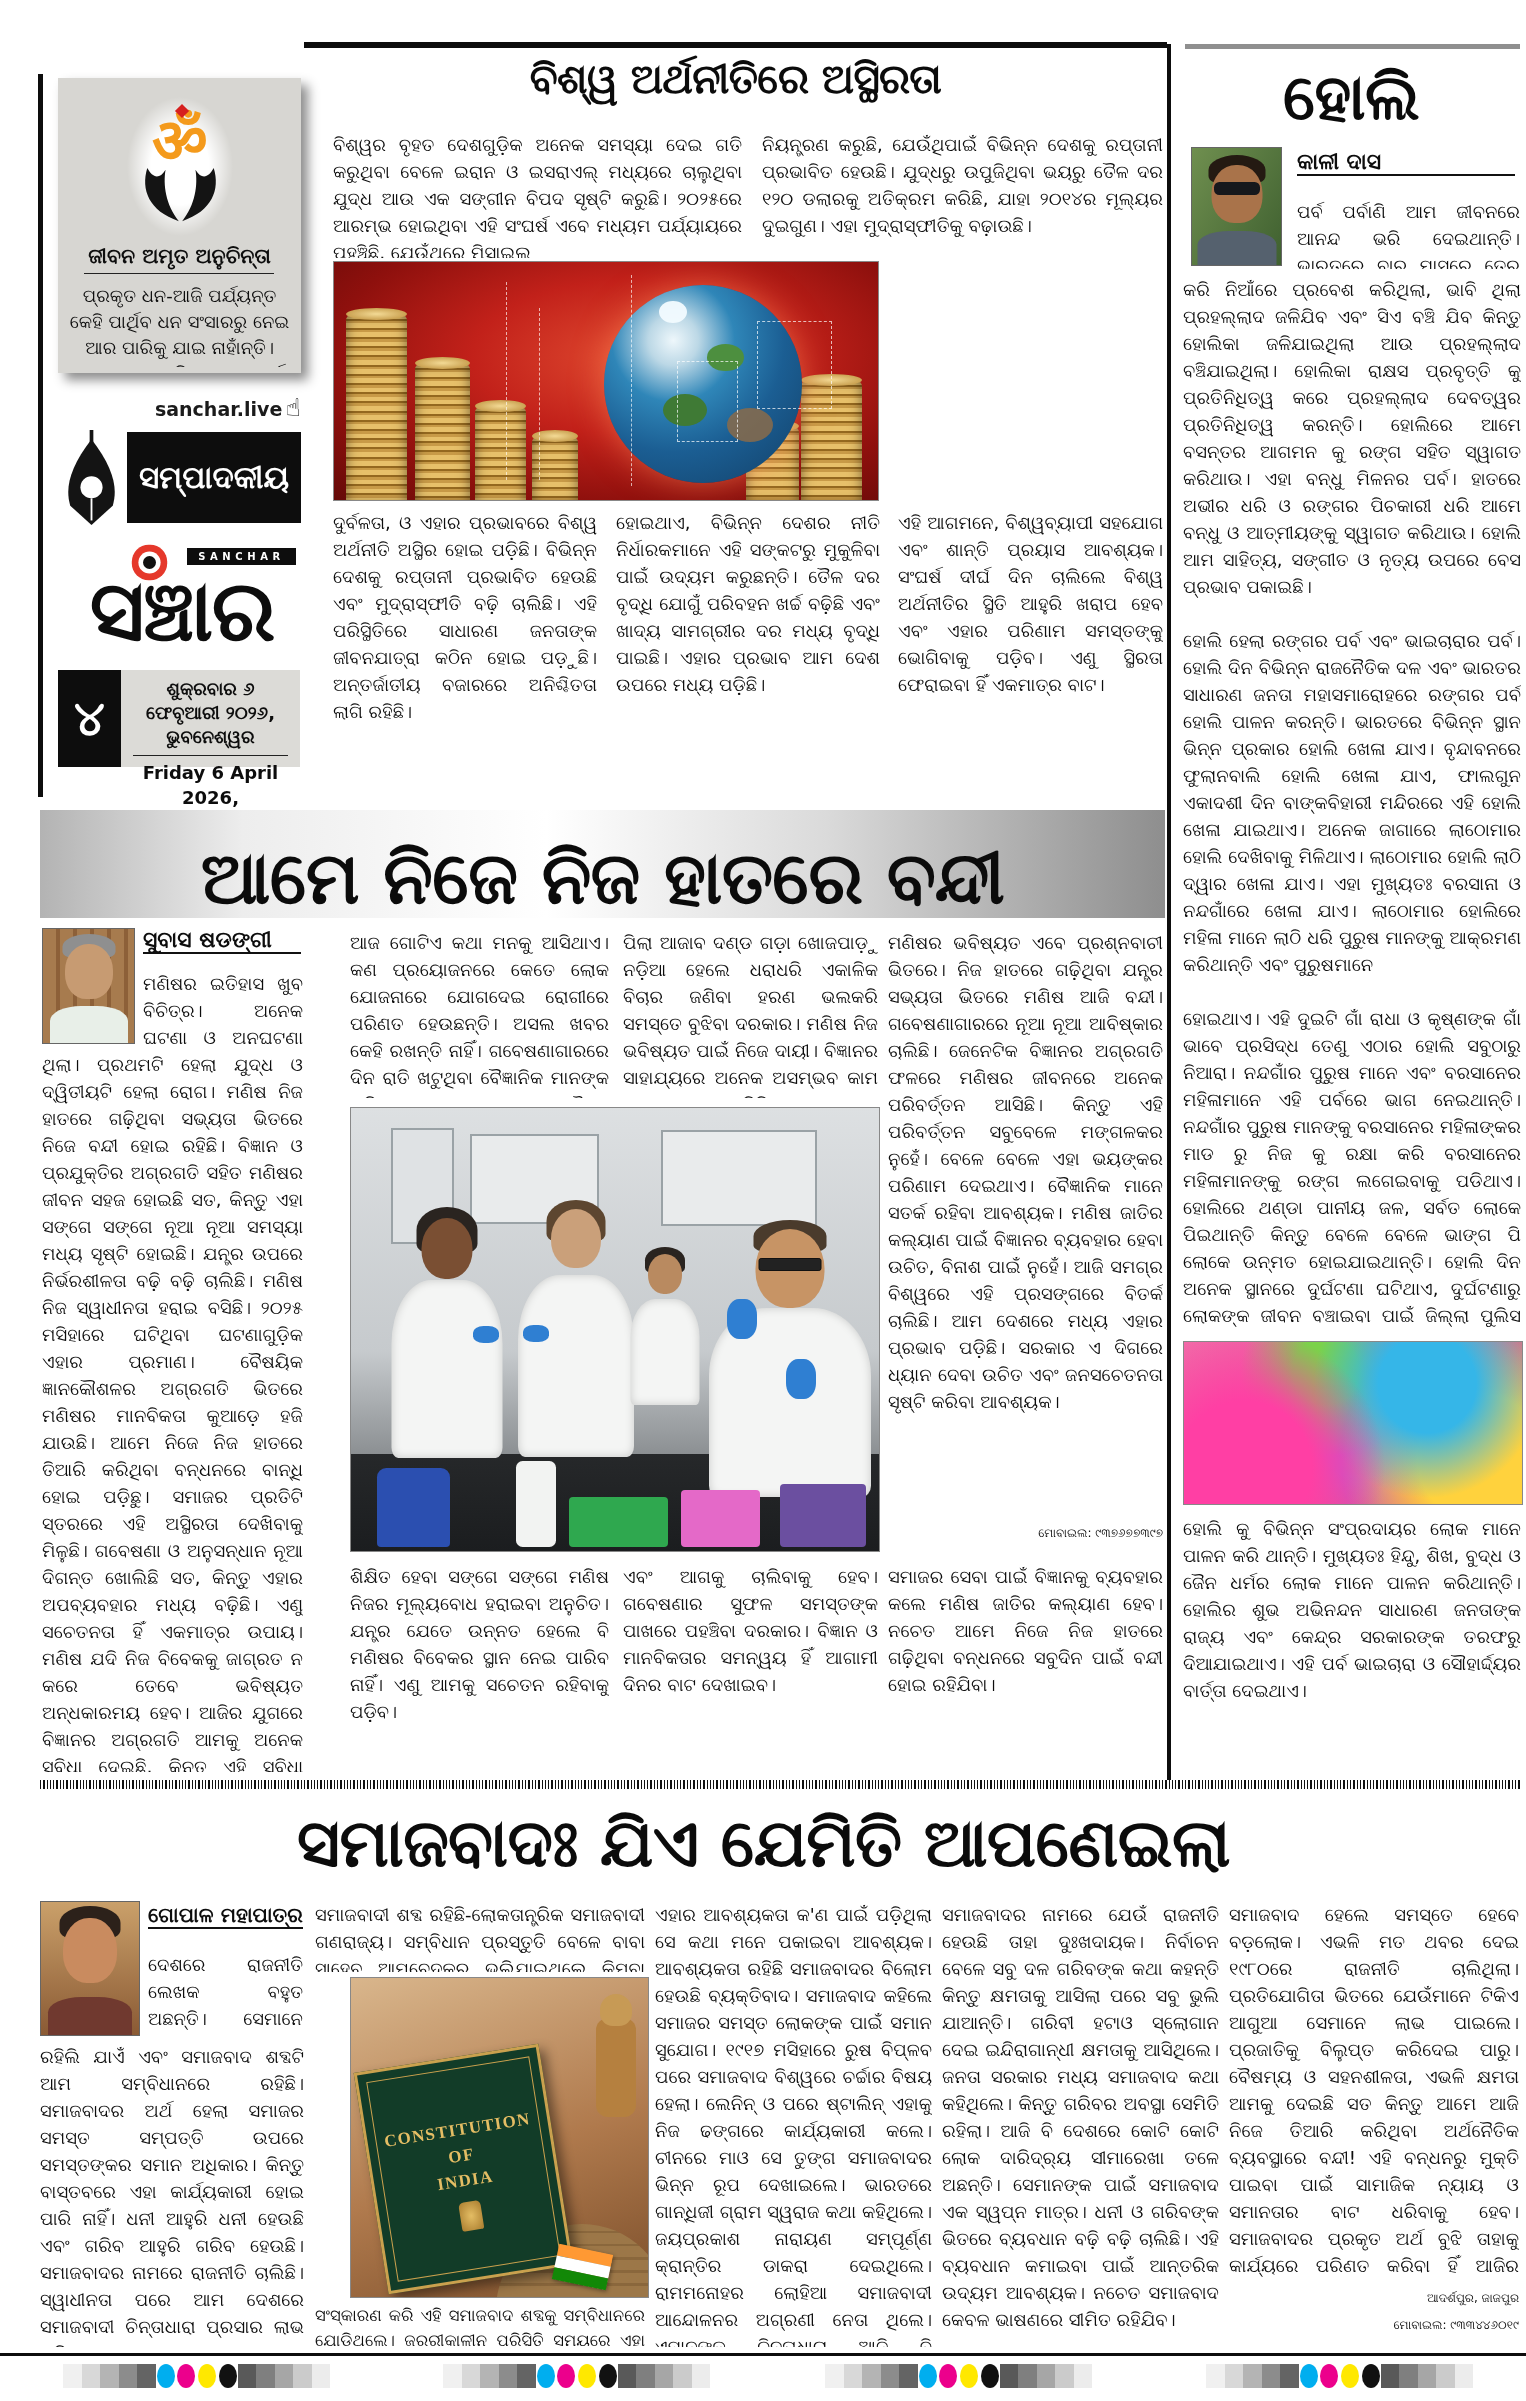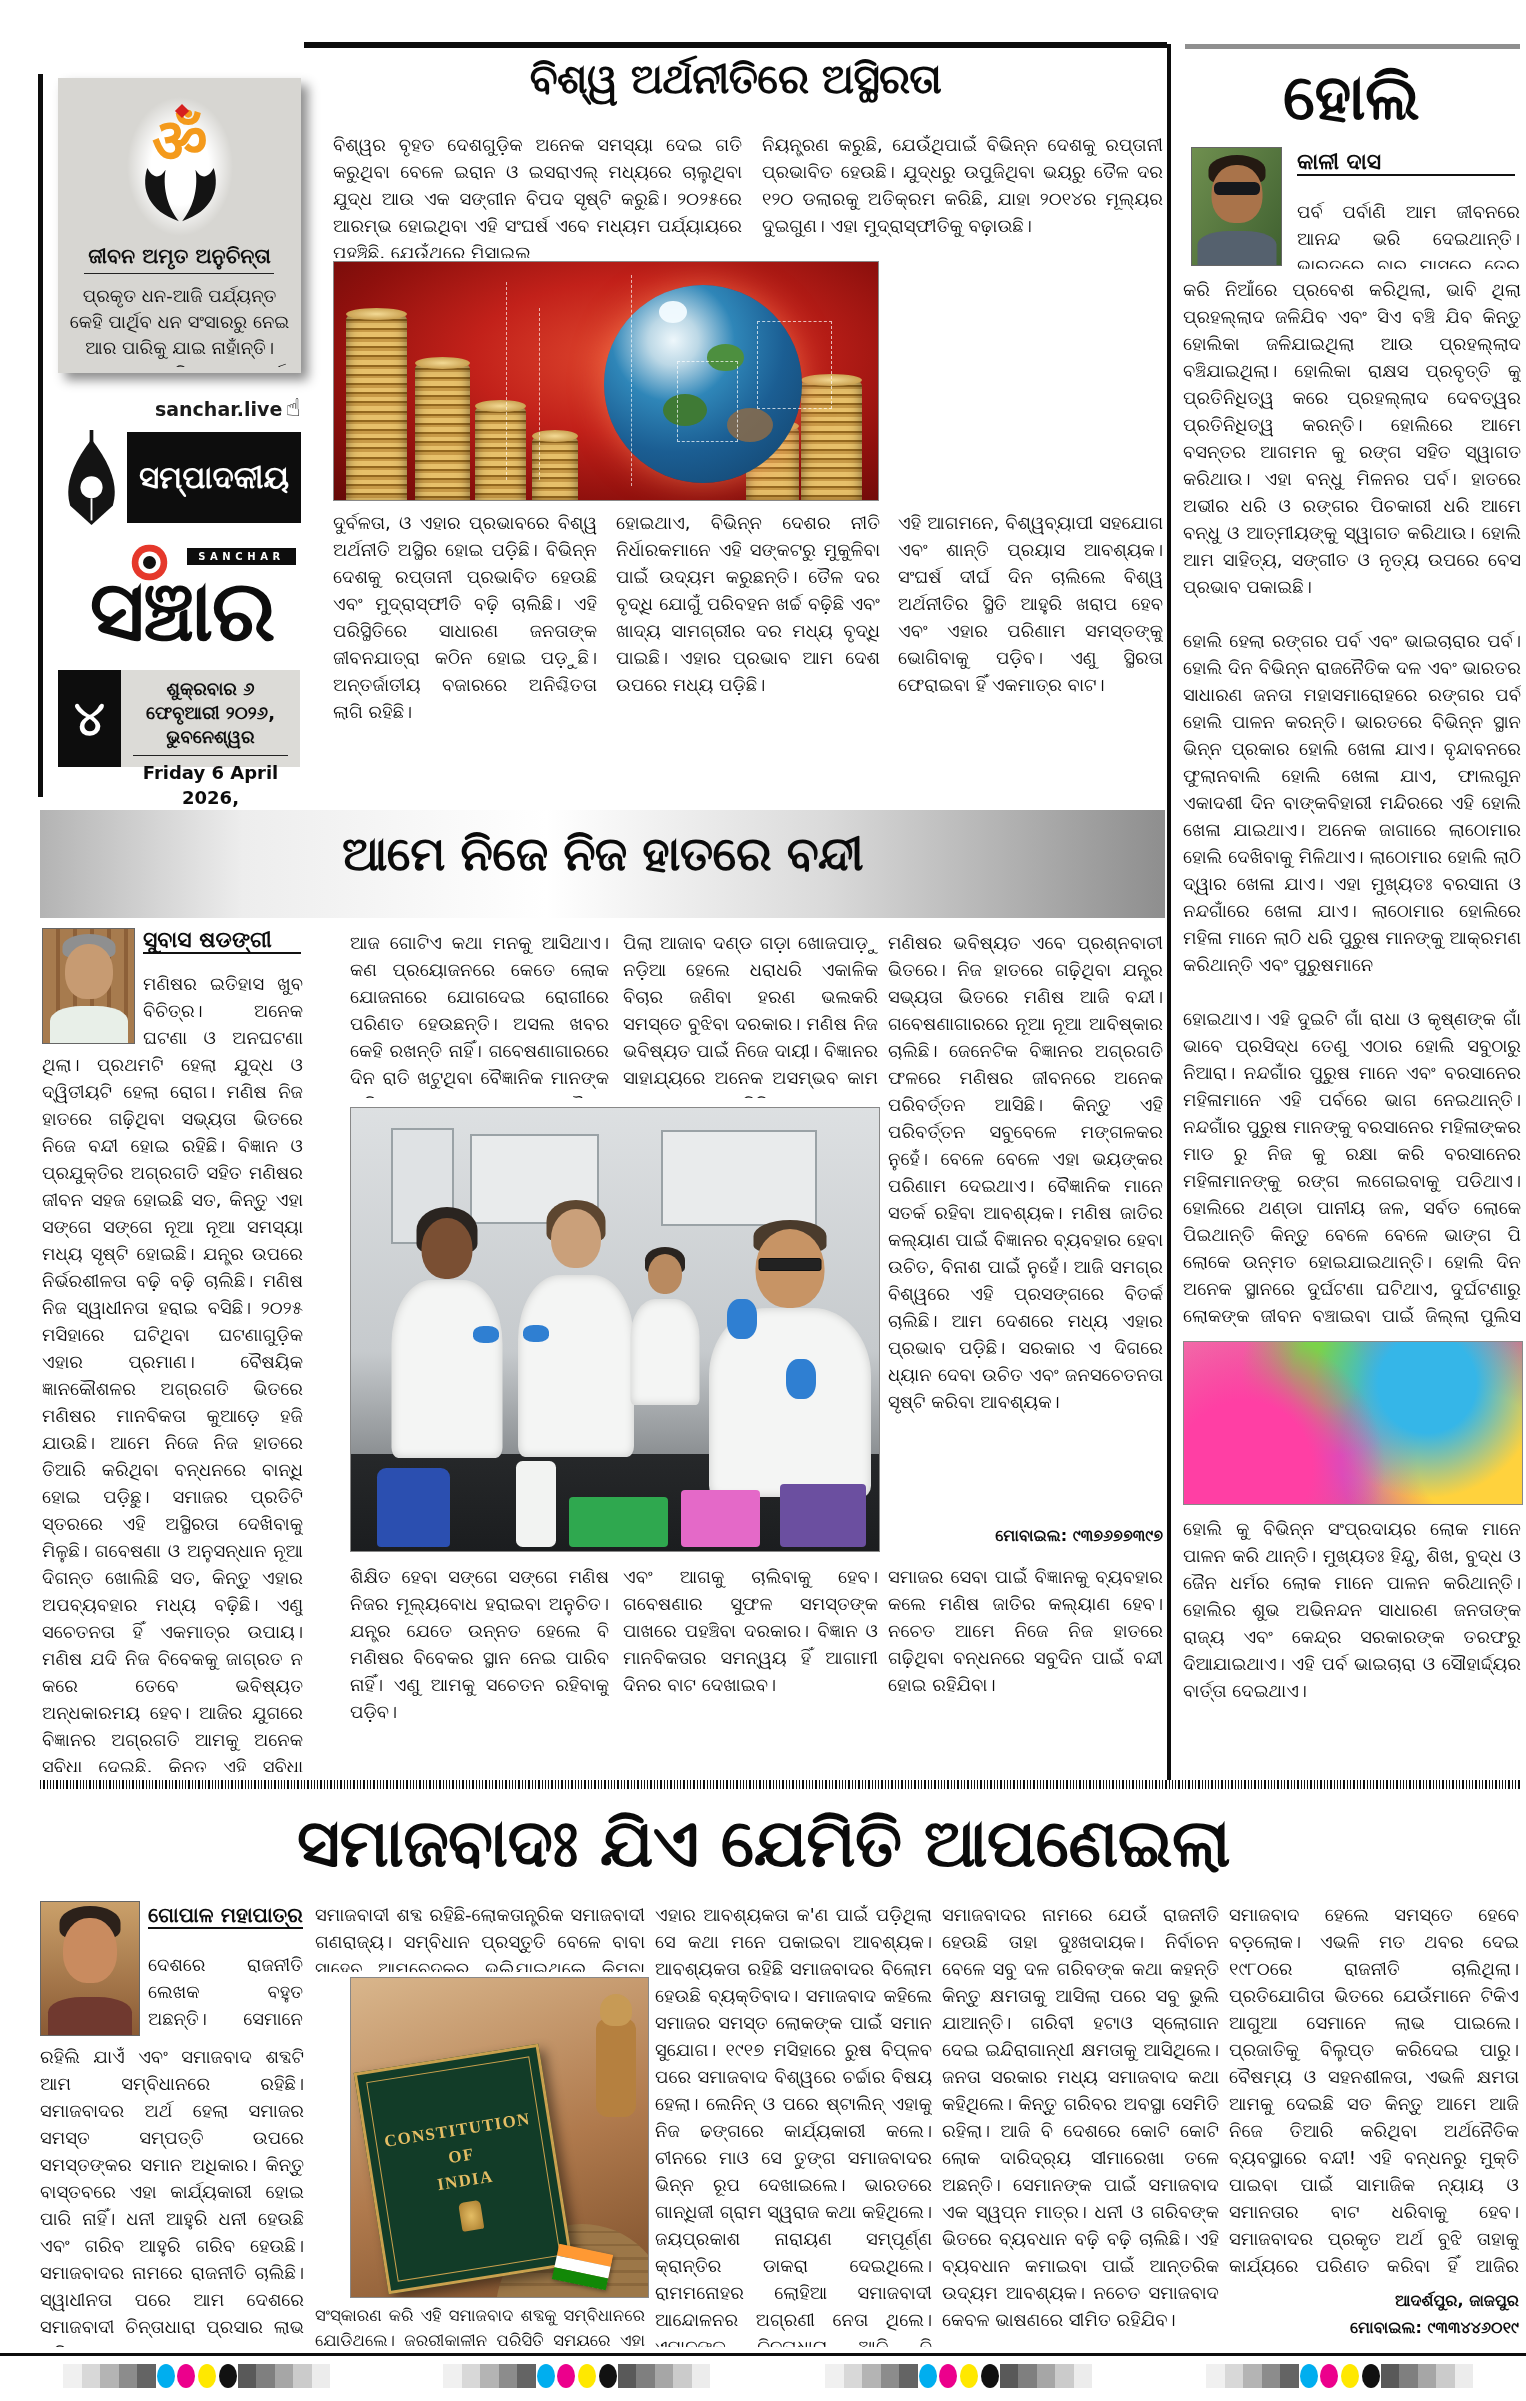--- a/index.html
+++ b/index.html
@@ -3,21 +3,21 @@
 <meta charset="utf-8">
 <style>
   html,body{margin:0;padding:0;background:#fff;}
   #page{position:relative;width:1526px;height:2401px;background:#fff;overflow:hidden;
         font-family:"DejaVu Sans",sans-serif;color:#0d0d0d;}
   .abs{position:absolute;}
   .rule{background:#0d0d0d;}
   .col{position:absolute;font-size:18px;line-height:1.5;text-align:justify;overflow:hidden;white-space:pre-line;}
   .headline{position:absolute;font-weight:900;color:#0b0b0b;text-align:center;letter-spacing:-0.7px;}
   .byline{font-size:22px;font-weight:bold;display:inline-block;border-bottom:2.6px solid #111;}
-  .attr{font-weight:bold;text-align:right;font-size:16px;}
+  .attr{font-weight:normal;text-align:right;font-size:12px;}
   
   .quote-box{background:#d7d6d2;box-shadow:6.6px 6.6px 10.6px rgba(0,0,0,.45);}
   .om-glow{background:radial-gradient(closest-side,#ffffff 55%,rgba(255,255,255,0));}
   .om-char{font-size:61px;color:#f49a1c;font-weight:bold;line-height:1;}
   .om-dot{width:10px;height:10px;background:#d6201f;transform:rotate(45deg);}
   .quote-title{font-size:20.5px;font-weight:bold;text-align:center;}
   .quote-text{font-size:18px;line-height:1.45;text-align:center;white-space:pre-line;}
   .site{font-size:19px;font-weight:bold;color:#1b1b1b;letter-spacing:0;}
   .cursor-glyph{font-size:25px;}
   .ed-box{background:#0d0d0d;color:#fff;display:flex;align-items:center;justify-content:center;
@@ -190,21 +190,21 @@
 
 ହୋଇଥାଏ। ଏହି ଦୁଇଟି ଗାଁ ରାଧା ଓ କୃଷ୍ଣଙ୍କ ଗାଁ ଭାବେ ପ୍ରସିଦ୍ଧ ତେଣୁ ଏଠାର ହୋଲି ସବୁଠାରୁ ନିଆରା। ନନ୍ଦଗାଁର ପୁରୁଷ ମାନେ ଏବଂ ବରସାନେର ମହିଳାମାନେ ଏହି ପର୍ବରେ ଭାଗ ନେଇଥାନ୍ତି। ନନ୍ଦଗାଁର ପୁରୁଷ ମାନଙ୍କୁ ବରସାନେର ମହିଳାଙ୍କର ମାଡ ରୁ ନିଜ କୁ ରକ୍ଷା କରି ବରସାନେର ମହିଳାମାନଙ୍କୁ ରଙ୍ଗ ଲଗେଇବାକୁ ପଡିଥାଏ। ହୋଲିରେ ଥଣ୍ଡା ପାନୀୟ ଜଳ, ସର୍ବତ ଲୋକେ ପିଇଥାନ୍ତି କିନ୍ତୁ ବେଳେ ବେଳେ ଭାଙ୍ଗ ପି ଲୋକେ ଉନ୍ମତ ହୋଇଯାଇଥାନ୍ତି। ହୋଲି ଦିନ ଅନେକ ସ୍ଥାନରେ ଦୁର୍ଘଟଣା ଘଟିଥାଏ, ଦୁର୍ଘଟଣାରୁ ଲୋକଙ୍କ ଜୀବନ ବଞ୍ଚାଇବା ପାଇଁ ଜିଲ୍ଲା ପୁଲିସ ତରଫରୁ ଅନେକ କଟକଣା କରାଯାଇଥାଏ ଏବଂ ବିଭିନ୍ନ ପଦକ୍ଷେପ ନିଆଯାଇଥାଏ।
 
 ହୋଲି ମୁଖ୍ୟତଃ ଉତ୍ତର ଭାରତ, ପୂର୍ବ ଭାରତ ଓ ପଶ୍ଚିମ ଭାରତର ପର୍ବ। ହୋଲିରେ ଶିକ୍ଷା ଅନୁଷ୍ଠାନ, ଅଫିସ ଓ ଅନ୍ୟ ଅନୁଷ୍ଠାନ ଗୁଡିକରେ ଛୁଟି ହୋଇଥାଏ ତେଣୁ ଲୋକେ ହୋଲିର ଆନନ୍ଦ ବେସ ଉପୋଭୋଗ କରିଥାନ୍ତି।</div>
 
   <div class="img img-holi" style="left:1183px;top:1341px;width:338px;height:162px"></div>
 
   <div class="col" style="left:1183px;top:1515px;width:338px;height:259px">ହୋଲି କୁ ବିଭିନ୍ନ ସଂପ୍ରଦାୟର ଲୋକ ମାନେ ପାଳନ କରି ଥାନ୍ତି। ମୁଖ୍ୟତଃ ହିନ୍ଦୁ, ଶିଖ, ବୁଦ୍ଧ ଓ ଜୈନ ଧର୍ମର ଲୋକ ମାନେ ପାଳନ କରିଥାନ୍ତି। ହୋଲିର ଶୁଭ ଅଭିନନ୍ଦନ ସାଧାରଣ ଜନତାଙ୍କ ରାଜ୍ୟ ଏବଂ କେନ୍ଦ୍ର ସରକାରଙ୍କ ତରଫରୁ ଦିଆଯାଇଥାଏ। ଏହି ପର୍ବ ଭାଇଚାରା ଓ ସୌହାର୍ଦ୍ଦ୍ୟର ବାର୍ତ୍ତା ଦେଇଥାଏ।</div>
 
   <div class="abs" style="left:40px;top:810px;width:1125px;height:108px;background:linear-gradient(90deg,#b3b3b3 0%,#ededed 18%,#ffffff 45%,#dadada 70%,#8e8e8e 100%)">
-    <div class="headline" style="left:0;top:16px;width:100%;font-size:47px;position:absolute">ଆମେ ନିଜେ ନିଜ ହାତରେ ବନ୍ଦୀ</div>
+    <div class="headline" style="left:0;top:26px;width:100%;font-size:72px;position:absolute">ଆମେ ନିଜେ ନିଜ ହାତରେ ବନ୍ଦୀ</div>
   </div>
 
   <div class="portrait" style="left:42px;top:928px;width:91px;height:114px;background:repeating-linear-gradient(90deg,#a77b4e 0 13.2px,#8d6038 13.2px 17px)">
     <div class="hair" style="top:5.3px;width:53px;height:25px;background:#8f8f8f"></div>
     <div class="head" style="top:14.5px;width:48px;height:55px;background:#c79b72"></div>
     <div class="torso" style="width:78px;height:37px;background:#e8efe8"></div>
   </div>
   <div class="abs" style="left:143px;top:927px">
     <span class="byline" style="min-width:158px">ସୁବାସ ଷଡଙ୍ଗୀ</span>
   </div>

